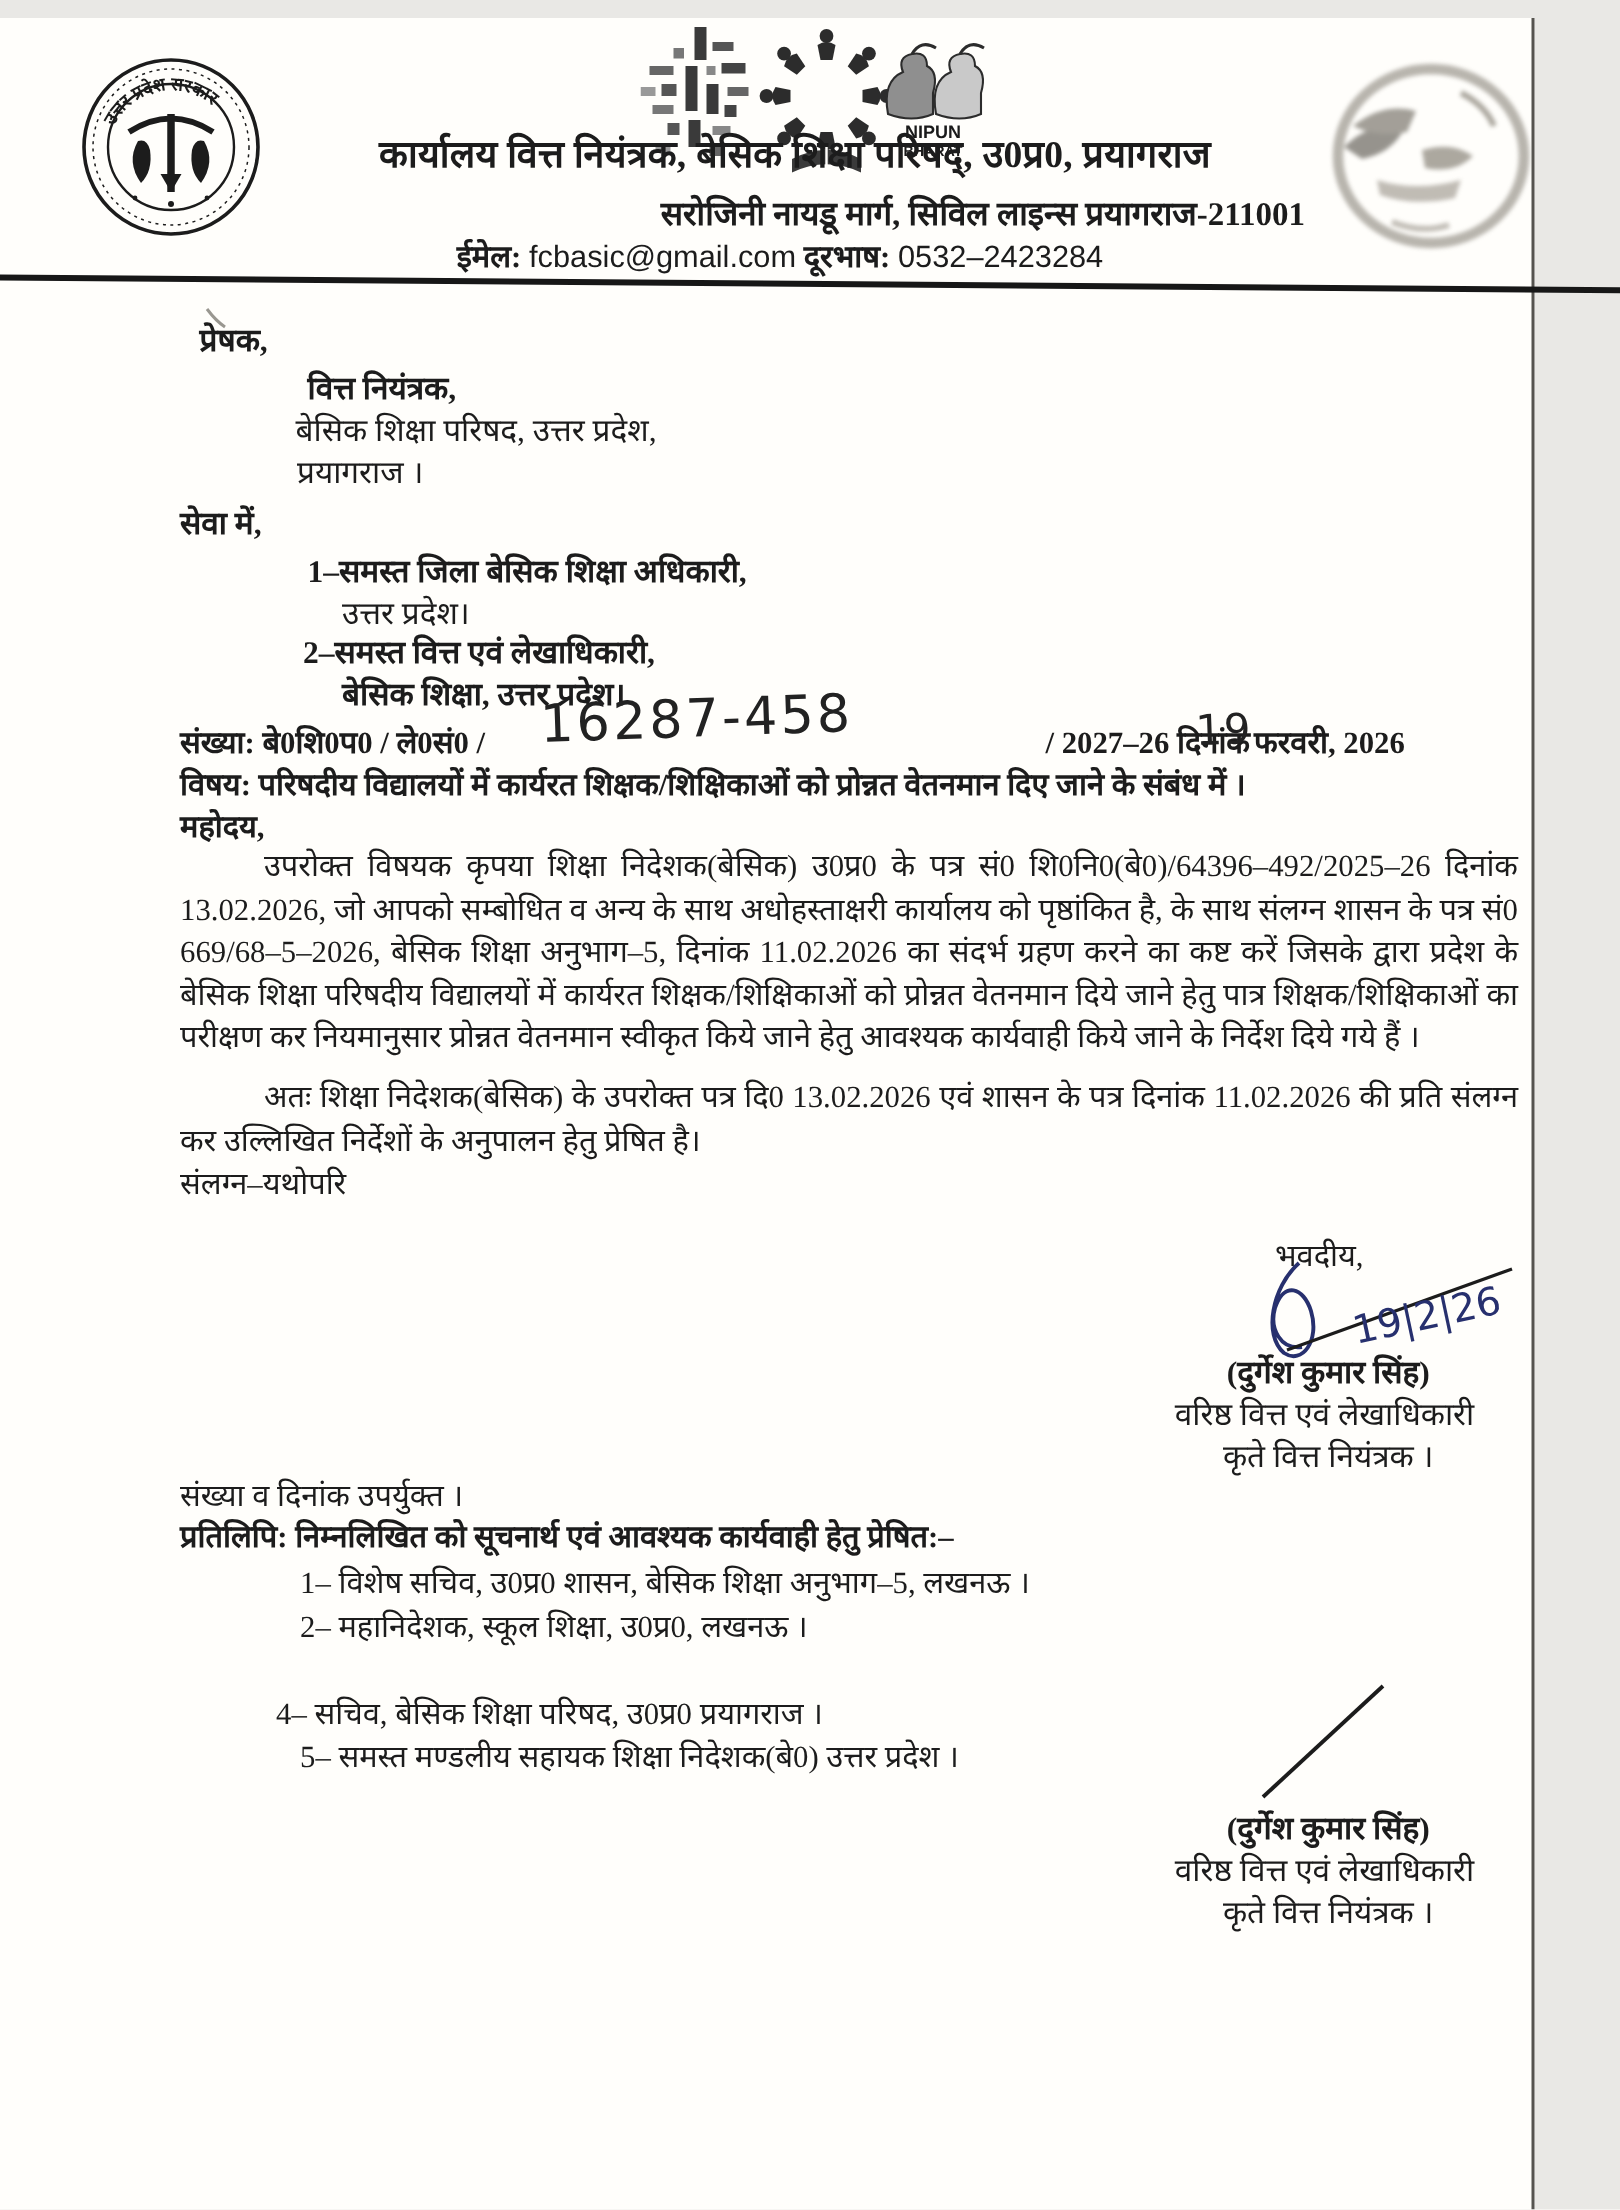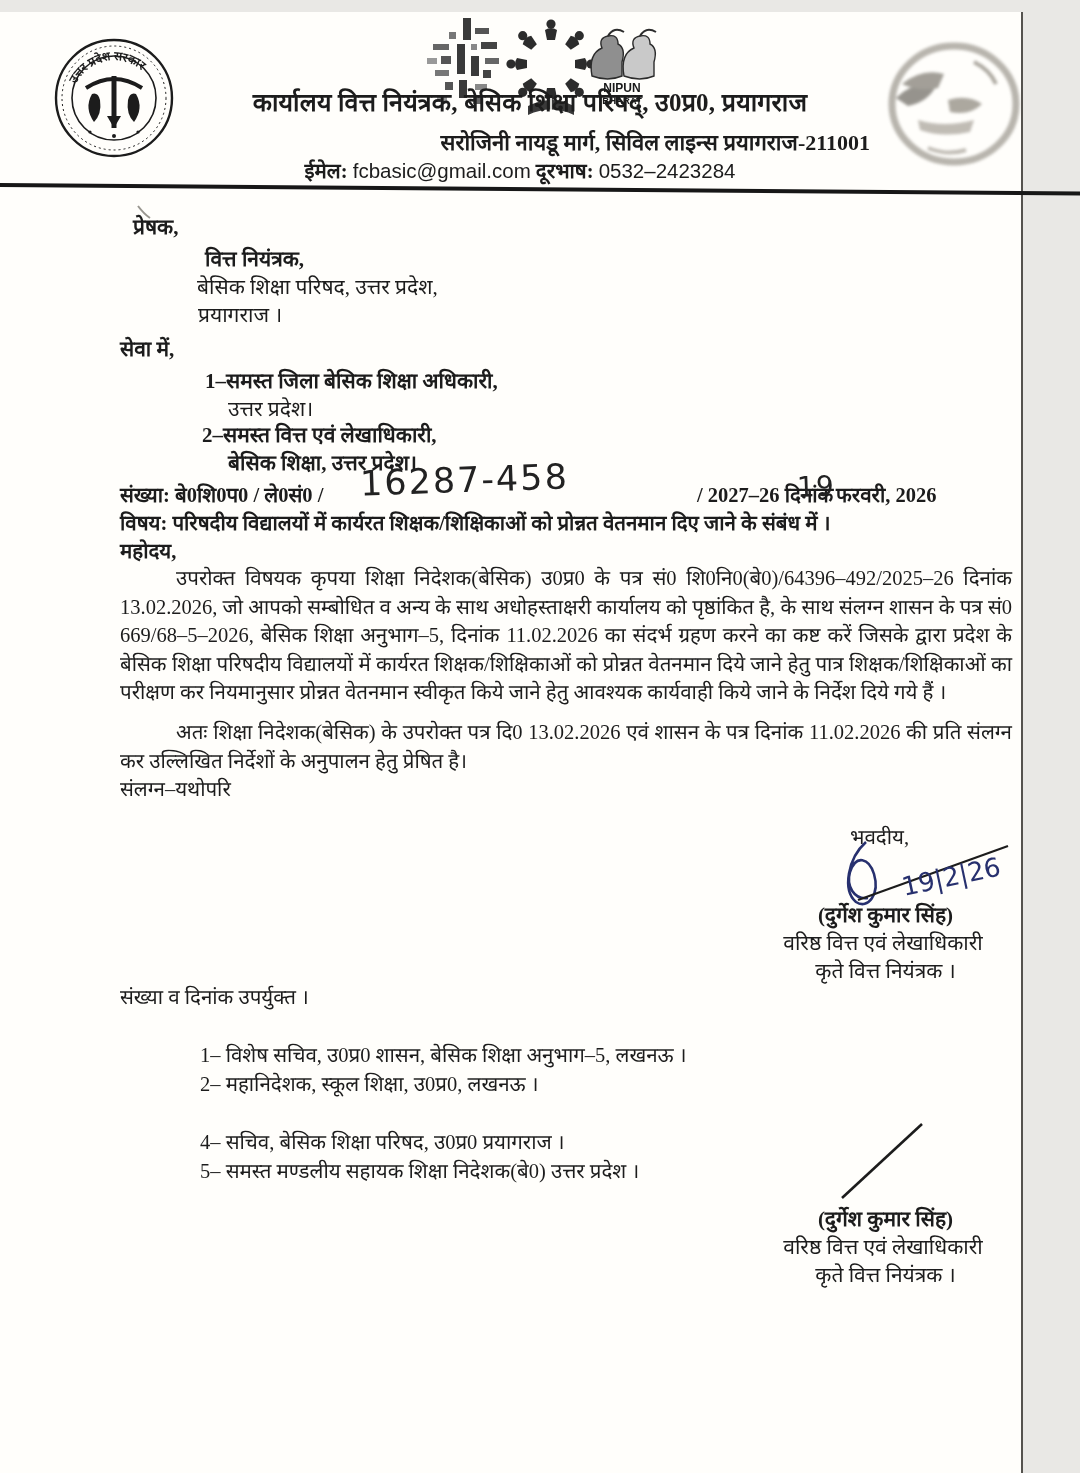--- a/index.html
+++ b/index.html
@@ -166,23 +166,24 @@
   <svg class="abs" style="left:808px;top:826px" width="212" height="80" viewBox="0 0 212 80">
     <path d="M58 4 C40 20 34 52 48 64 C60 72 72 56 66 36 C61 20 48 16 42 34 C38 48 46 62 60 60" fill="none" stroke="#27306e" stroke-width="2.6"></path>
     <path d="M50 62 L200 8" fill="none" stroke="#1c1c1c" stroke-width="2.2"></path>
     <text x="96" y="58" transform="rotate(-12 96 58)" font-size="26" fill="#27306e" font-family="'DejaVu Sans',sans-serif">19|2|26</text>
   </svg>
   <div class="abs t21 b sigblock" style="left:768px;top:888px">(दुर्गेश कुमार सिंह)</div>
   <div class="abs t21 sigblock" style="left:748px;top:916px;width:270px">वरिष्ठ वित्त एवं लेखाधिकारी</div>
   <div class="abs t21 sigblock" style="left:768px;top:944px">कृते वित्त नियंत्रक ।</div>
 
   <div class="abs t20" style="left:120px;top:970px">संख्या व दिनांक उपर्युक्त ।</div>
+  <div class="abs t20 b" style="left:120px;top:997px">प्रतिलिपि: निम्नलिखित को सूचनार्थ एवं आवश्यक कार्यवाही हेतु प्रेषित:–</div>
   <div class="abs t20" style="left:200px;top:1028px">1–  विशेष सचिव, उ0प्र0 शासन, बेसिक शिक्षा अनुभाग–5, लखनऊ  ।</div>
   <div class="abs t20" style="left:200px;top:1057px">2–  महानिदेशक, स्कूल शिक्षा, उ0प्र0, लखनऊ  ।</div>
-  <div class="abs t20" style="left:200px;top:1115px">4–  सचिव, बेसिक शिक्षा परिषद, उ0प्र0 प्रयागराज  ।</div>
+  <div class="abs t20" style="left:184px;top:1115px">4–  सचिव, बेसिक शिक्षा परिषद, उ0प्र0 प्रयागराज  ।</div>
   <div class="abs t20" style="left:200px;top:1144px">5–  समस्त मण्डलीय सहायक शिक्षा निदेशक(बे0) उत्तर प्रदेश  ।</div>
 
   <svg class="abs" style="left:836px;top:1106px" width="92" height="84" viewBox="0 0 92 84">
     <path d="M6 80 L86 6" fill="none" stroke="#1c1c1c" stroke-width="2.6"></path>
   </svg>
   <div class="abs t21 b sigblock" style="left:768px;top:1192px">(दुर्गेश कुमार सिंह)</div>
   <div class="abs t21 sigblock" style="left:748px;top:1220px;width:270px">वरिष्ठ वित्त एवं लेखाधिकारी</div>
   <div class="abs t21 sigblock" style="left:768px;top:1248px">कृते वित्त नियंत्रक ।</div>
 
 </div>

